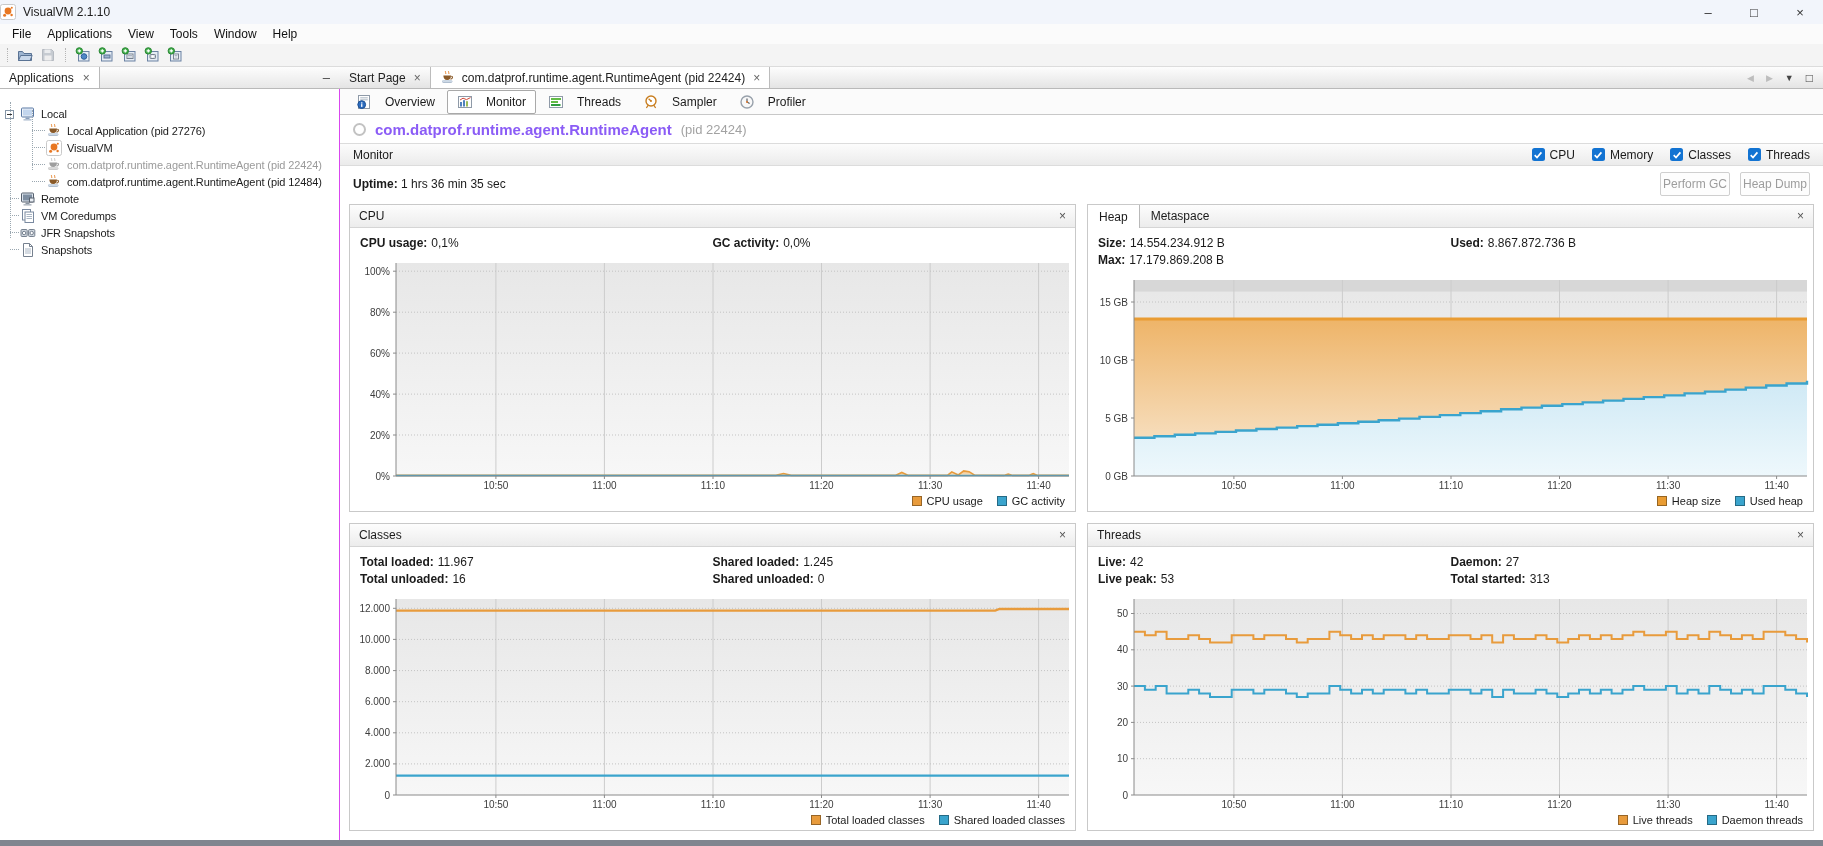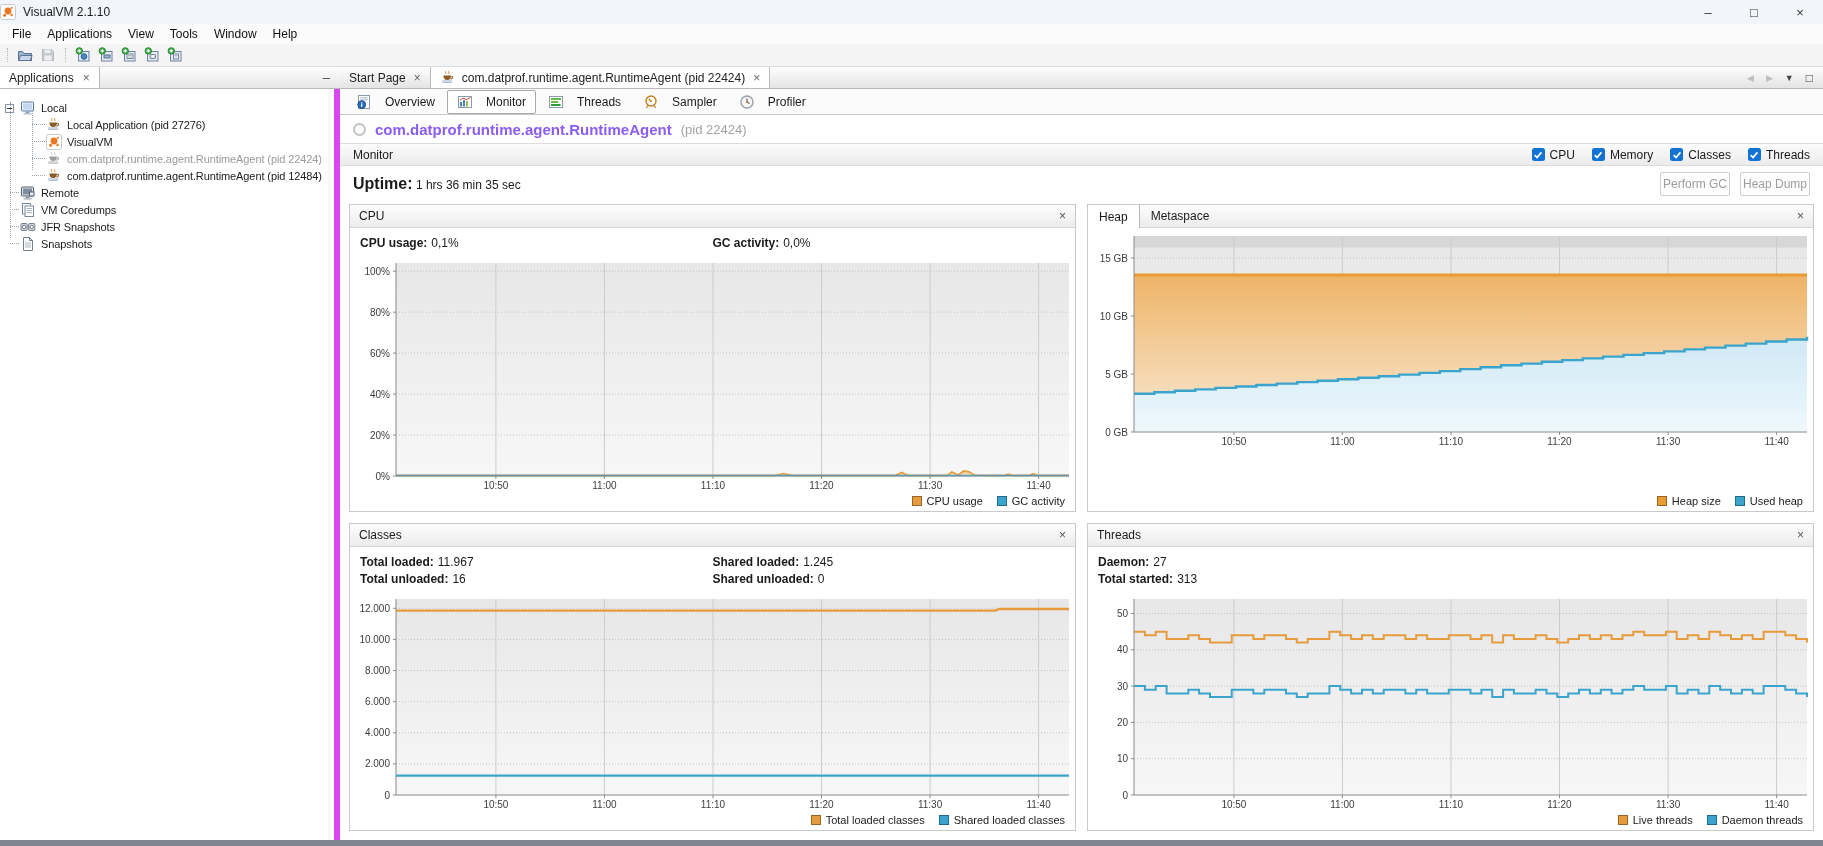--- a/index.html
+++ b/index.html
@@ -28,22 +28,22 @@
   
   .workspace { display:flex; height:773px; }
 
   
   .sidebar { width:340px; display:flex; flex-direction:column; }
   .side-tabrow { height:22px; background:linear-gradient(#fdfdfd,#e7e7e7);
     border-bottom:1px solid #b9b9b9; display:flex; align-items:stretch; }
   .side-tab { display:flex; align-items:center; gap:7px; padding:0 9px; background:#fff;
     border-right:1px solid #b9b9b9; font-size:12px; }
   .side-minimize { margin-left:auto; padding:0 10px; display:flex; align-items:center; color:#444; font-size:13px; }
-  .tree { flex:1; background:#fff; border-right:6px solid #d946ef; position:relative;
-    padding-top:10px; overflow:hidden; }
+  .tree { flex:1; background:#fff; border-right:1px solid #d946ef; position:relative;
+    padding-top:16px; overflow:hidden; }
   .tree-row { height:17px; display:flex; align-items:center; gap:5px; position:relative;
     font-size:11px; letter-spacing:-0.1px; white-space:nowrap; }
   .tree-row .t-icon { width:16px; height:16px; flex:0 0 16px; }
   .tree-row.lvl0 { padding-left:20px; }
   .tree-row.lvl1 { padding-left:46px; }
   .tree-row.muted .t-label { color:#9a9a9a; }
   .expander { position:absolute; left:5px; top:4px; width:9px; height:9px; }
   .guide { position:absolute; width:0; border-left:1px dotted #9aa7b0; }
   .stub { position:absolute; top:8px; height:0; border-top:1px dotted #9aa7b0; }
 
@@ -75,21 +75,21 @@
 
   .monitor-bar { height:23px; background:linear-gradient(#fcfcfc,#ebebeb);
     border-top:1px solid #dcdcdc; border-bottom:1px solid #dcdcdc;
     display:flex; align-items:center; padding:0 13px; }
   .checkbox-group { margin-left:auto; display:flex; gap:17px; }
   .cb-wrap { display:flex; align-items:center; gap:5px; font-size:12px; }
   .cb { width:13px; height:13px; background:#1273d2; border-radius:2.5px;
     display:flex; align-items:center; justify-content:center; }
 
   .uptime-row { height:36px; display:flex; align-items:center; padding:0 13px; background:#fff; }
-  .uptime-row b { font-size:16px; }
+  .uptime-row b { font-size:12px; }
   .action-buttons { margin-left:auto; display:flex; gap:10px; }
   .btn { height:24px; padding:0 2px; background:#fdfdfd; border:1px solid #cfcfcf;
     border-radius:2px; color:#9d9d9d; font-size:12px; font-family:inherit; }
 
   
   .charts { flex:1; min-height:0; display:grid; grid-template-columns:1fr 1fr;
     grid-template-rows:1fr 1fr; gap:11px; padding:2px 9px 9px 9px; background:#fff; }
   .panel { border:1px solid #c9c9c9; background:#fff; display:flex; flex-direction:column; min-height:0; min-width:0; }
   .panel-header { height:23px; background:linear-gradient(#fdfdfd,#ececec); border-bottom:1px solid #d5d5d5;
     display:flex; align-items:stretch; font-size:12px; flex:0 0 23px; }
@@ -526,20 +526,29 @@
             </span>
           </div>
       </div>
 
       <div class="panel">
         <div class="panel-header">
           <span class="htab active">Heap</span>
           <span class="htab">Metaspace</span>
           <span class="panel-close">×</span>
         </div>
+        <div class="panel-stats" id="stats-heap">
+            <div class="stat-col">
+              <div class="stat"><b>Size:</b><span>14.554.234.912 B</span></div>
+              <div class="stat"><b>Max:</b><span>17.179.869.208 B</span></div>
+            </div>
+            <div class="stat-col">
+              <div class="stat"><b>Used:</b><span>8.867.872.736 B</span></div>
+            </div>
+          </div>
         <div class="chart-box" id="chart-heap"><svg width="725" height="219">
               <defs>
                 <linearGradient id="bgheap" x1="0" y1="0" x2="0" y2="1">
                   <stop offset="0" stop-color="#e7e7e7"></stop>
                   <stop offset="1" stop-color="#f7f7f7"></stop>
                 </linearGradient>
                 <linearGradient id="aheap0" x1="0" y1="0" x2="0" y2="1">
                   <stop offset="0" stop-color="#eeb468"></stop>
                   <stop offset="1" stop-color="#f9ead6"></stop>
                 </linearGradient>
@@ -676,20 +685,24 @@
           </div>
       </div>
 
       <div class="panel">
         <div class="panel-header">
           <span class="panel-title">Threads</span>
           <span class="panel-close">×</span>
         </div>
         <div class="panel-stats" id="stats-threads">
             <div class="stat-col">
+              <div class="stat"><b>Live:</b><span>42</span></div>
+              <div class="stat"><b>Live peak:</b><span>53</span></div>
+            </div>
+            <div class="stat-col">
               <div class="stat"><b>Daemon:</b><span>27</span></div>
               <div class="stat"><b>Total started:</b><span>313</span></div>
             </div>
           </div>
         <div class="chart-box" id="chart-threads"><svg width="725" height="219">
               <defs>
                 <linearGradient id="bgthreads" x1="0" y1="0" x2="0" y2="1">
                   <stop offset="0" stop-color="#e7e7e7"></stop>
                   <stop offset="1" stop-color="#f7f7f7"></stop>
                 </linearGradient>

